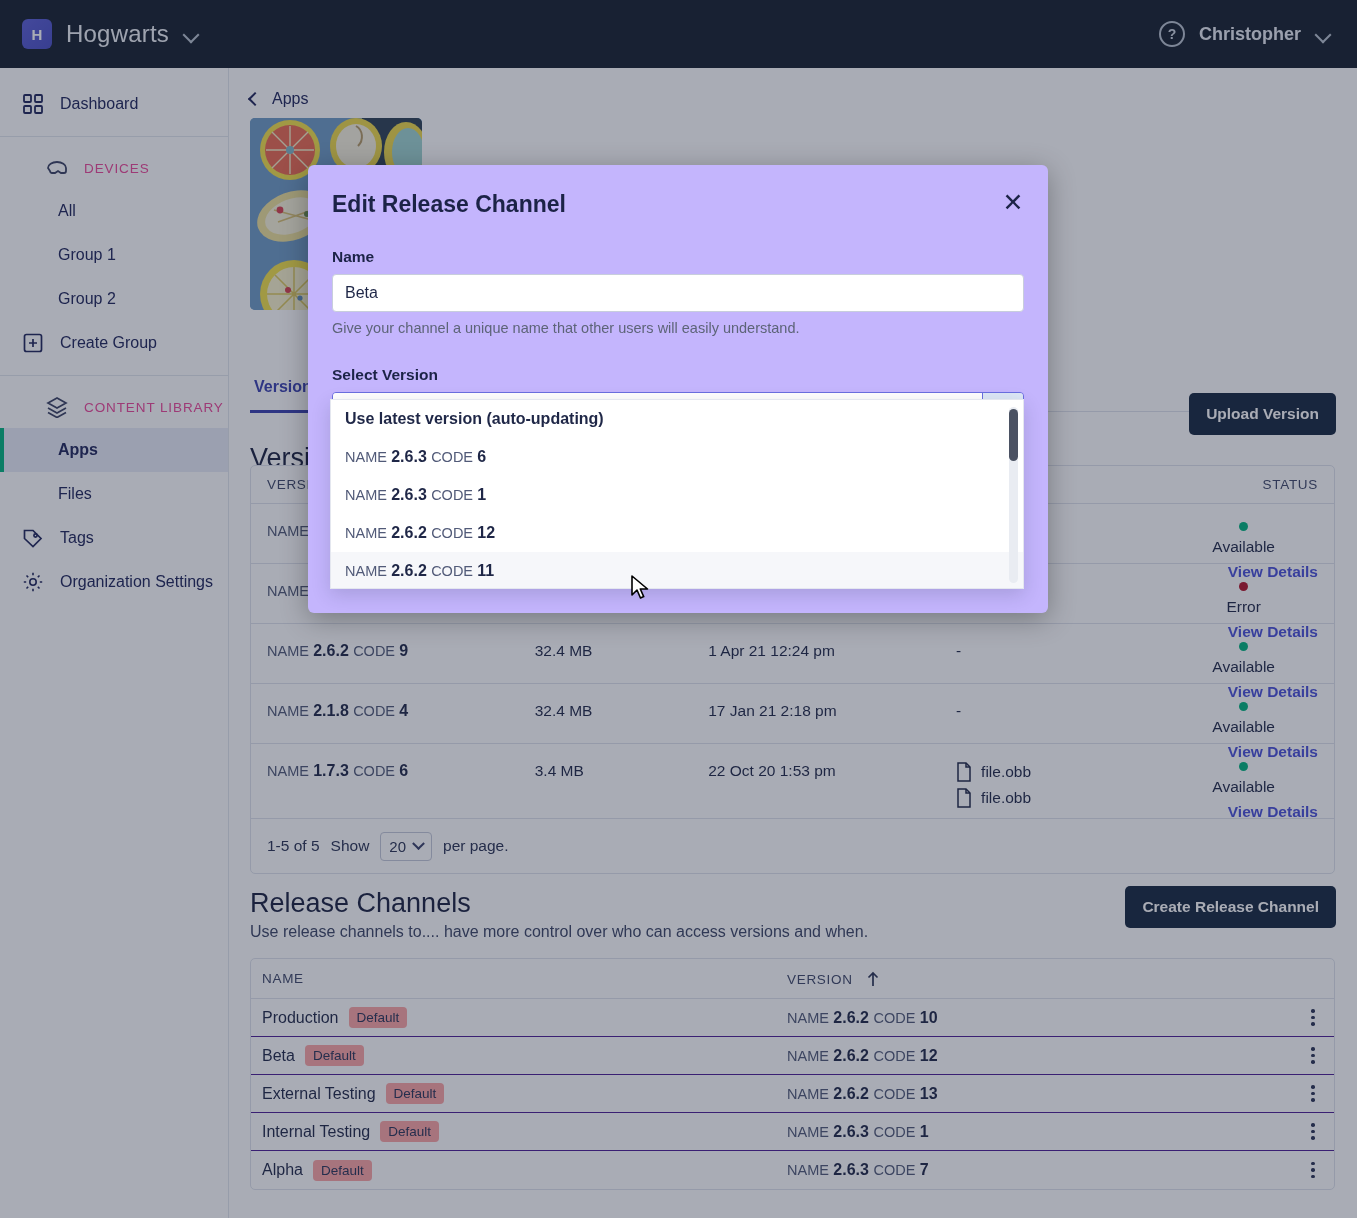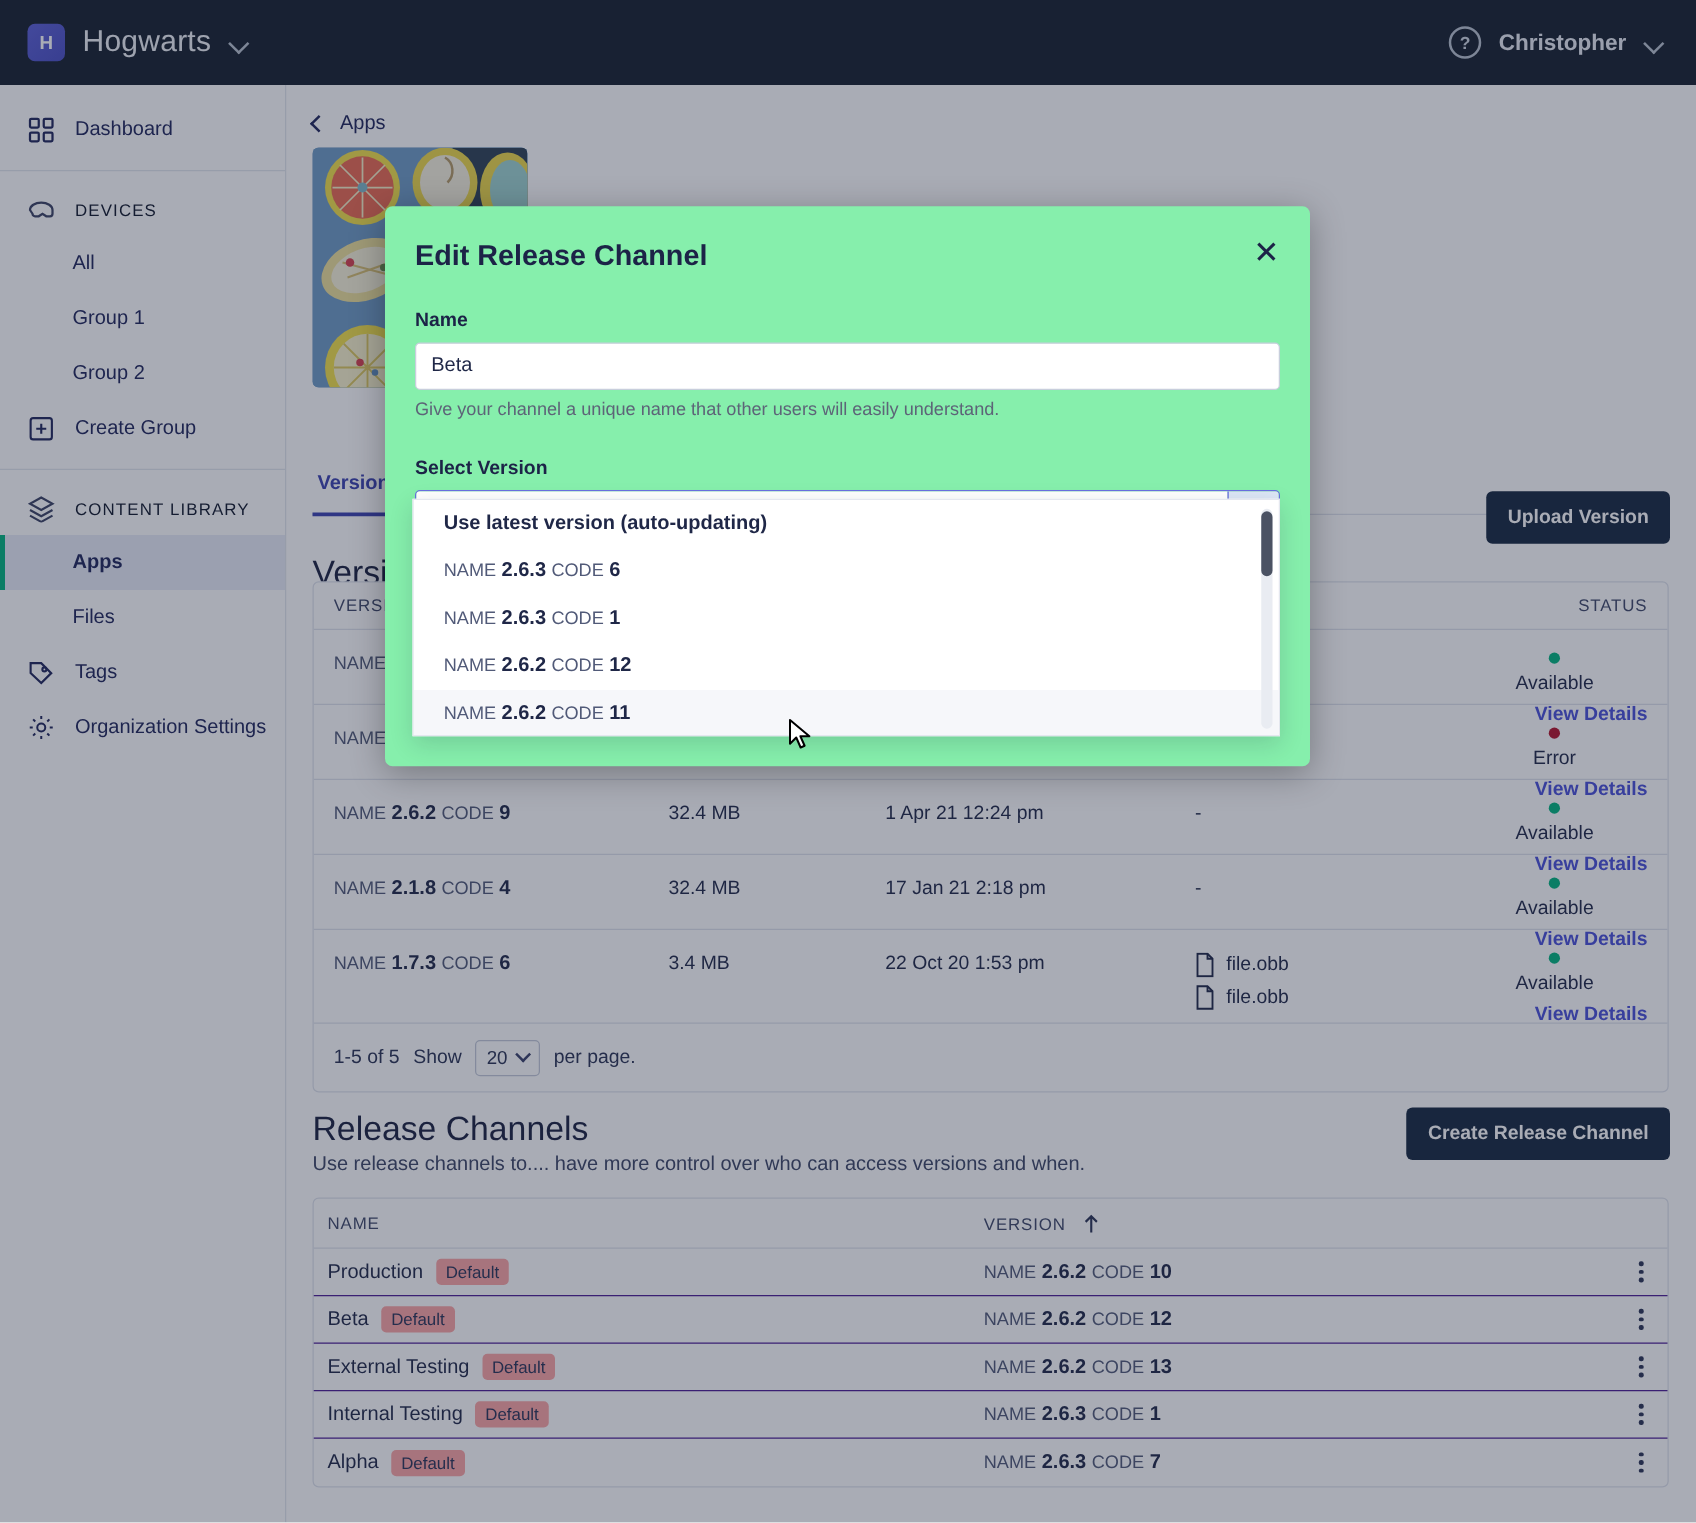--- a/index.html
+++ b/index.html
@@ -71,22 +71,23 @@
   .nav-item.active {
     background: #e8ecf7; font-weight: bold;
   }
   .nav-item.active::before {
     content: ""; position: absolute; left: 0; top: 0;
     width: 4px; height: 100%; background: #00b37e;
   }
   .nav-section {
     display: flex; align-items: center; gap: 16px;
     height: 42px; padding-left: 22px;
-    color: #0f172a; font-size: 13.5px; letter-spacing: .9px;
+    color: #ec4899; font-size: 13.5px; letter-spacing: .9px;
     margin-top: 8px;
+    margin-left: 24px;
   }
   .divider { height: 1px; background: #e3e7ee; margin: 10px 0; }
   .ico { width: 22px; height: 22px; flex: 0 0 22px; color: #20265b; display:block; }
 
   
   .main {
     position: absolute; top: 68px; left: 229px;
     width: 1128px; height: 1150px;
     background: #ffffff;
     overflow: hidden;
@@ -209,21 +210,21 @@
 
   
   .overlay {
     position: absolute; inset: 0;
     background: rgba(30,38,60,0.38);
     z-index: 50;
   }
   .modal {
     position: absolute; left: 308px; top: 165px;
     width: 740px; min-height: 448px;
-    background: #86efac; border-radius: 6px;
+    background: #c4b5fd; border-radius: 6px;
     box-shadow: 0 6px 28px rgba(0,0,0,.3);
     z-index: 60;
     padding: 26px 24px 30px 24px;
   }
   .modal-title { font-size: 23px; font-weight: bold; color: #1c2347; }
   .modal-close {
     position: absolute; right: 22px; top: 24px;
     width: 26px; height: 26px; cursor: pointer;
     color: #1c2347; font-size: 25px; line-height: 22px; text-align:center;
     background:none; border:none; font-family:"Liberation Sans",sans-serif;
@@ -253,21 +254,21 @@
 
   .dropdown {
     position: absolute; left: 22px; top: 234px;
     width: 694px; height: 190px;
     background: #fff; border: 1px solid #e4e7ef;
     box-shadow: 0 6px 18px rgba(20,28,50,.16);
     z-index: 70; overflow: hidden;
   }
   .dd-item {
     display: flex; align-items: center; height: 38px;
-    padding: 0 24px; font-size: 15.5px; color: #1f2747; cursor: pointer;
+    padding: 0 14px; font-size: 15.5px; color: #1f2747; cursor: pointer;
   }
   .dd-item.bold { font-weight: bold; font-size: 16px; }
   .dd-item.hover { background: #f6f7fa; }
   .dd-scroll-track {
     position: absolute; right: 5px; top: 7px;
     width: 9px; height: 176px; background: #e9ecf2; border-radius: 5px;
   }
   .dd-scroll-thumb {
     position: absolute; right: 5px; top: 9px;
     width: 9px; height: 52px; background: #4b5263; border-radius: 5px;

